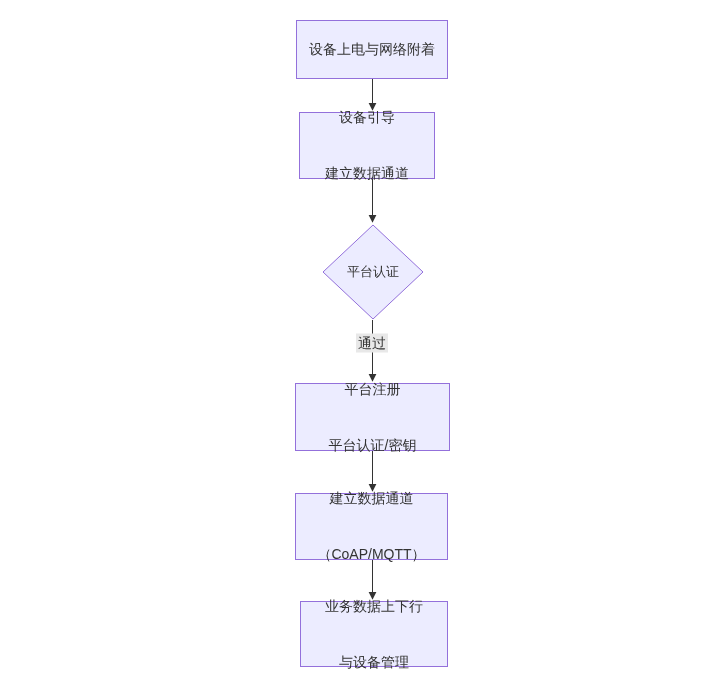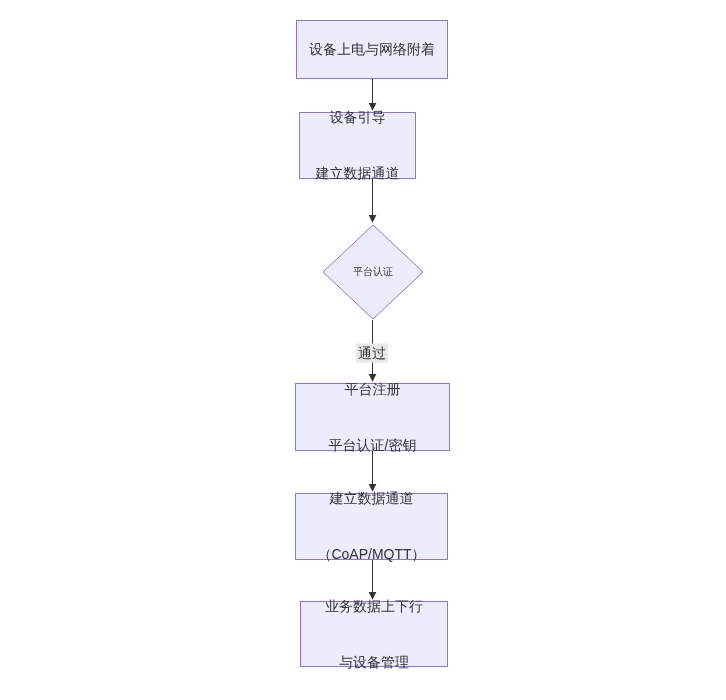--- a/index.html
+++ b/index.html
@@ -20,21 +20,21 @@
     display: flex;
     flex-direction: column;
     justify-content: center;
     align-items: center;
     text-align: center;
     font-size: 14px;
     line-height: 21px;
     gap: 35px;
   }
   #node-attach   { left: 296px; top:  20px; width: 152px; height: 59px; }
-  #node-boot     { left: 299px; top: 112px; width: 117px; height: 67px; }
+  #node-boot     { left: 299px; top: 112px; width: 136px; height: 67px; }
   #node-register { left: 295px; top: 383px; width: 155px; height: 68px; }
   #node-channel  { left: 295px; top: 493px; width: 153px; height: 67px; }
   #node-business { left: 300px; top: 601px; width: 148px; height: 66px; }
 
   .diamond-wrap {
     position: absolute;
     left: 322px; top: 224px;
     width: 102px; height: 96px;
   }
   .diamond-wrap svg { position: absolute; left: 0; top: 0; }
@@ -42,38 +42,38 @@
     fill: var(--node-fill, #ececff);
     stroke: var(--node-border, #9370db);
     stroke-width: 1;
   }
   .diamond-label {
     position: absolute;
     left: 0; top: 0; right: 0; bottom: 0;
     display: flex;
     align-items: center;
     justify-content: center;
-    font-size: 10px;
+    font-size: 13px;
     color: var(--node-text, #333333);
   }
 
   .edges {
     position: absolute;
     left: 0; top: 0;
     pointer-events: none;
   }
   .edges line {
     stroke: var(--arrow, #333333);
     stroke-width: 1;
   }
   .edges marker path { fill: var(--arrow, #333333); }
 
   .edge-label {
     position: absolute;
-    left: 372px; top: 353px;
+    left: 372px; top: 343px;
     transform: translate(-50%, -50%);
     background: var(--edge-label-bg, #e8e8e8);
     color: var(--node-text, #333333);
     font-size: 14px;
     line-height: 19px;
     padding: 0 2px;
     white-space: nowrap;
   }
 </style>
 </head>

